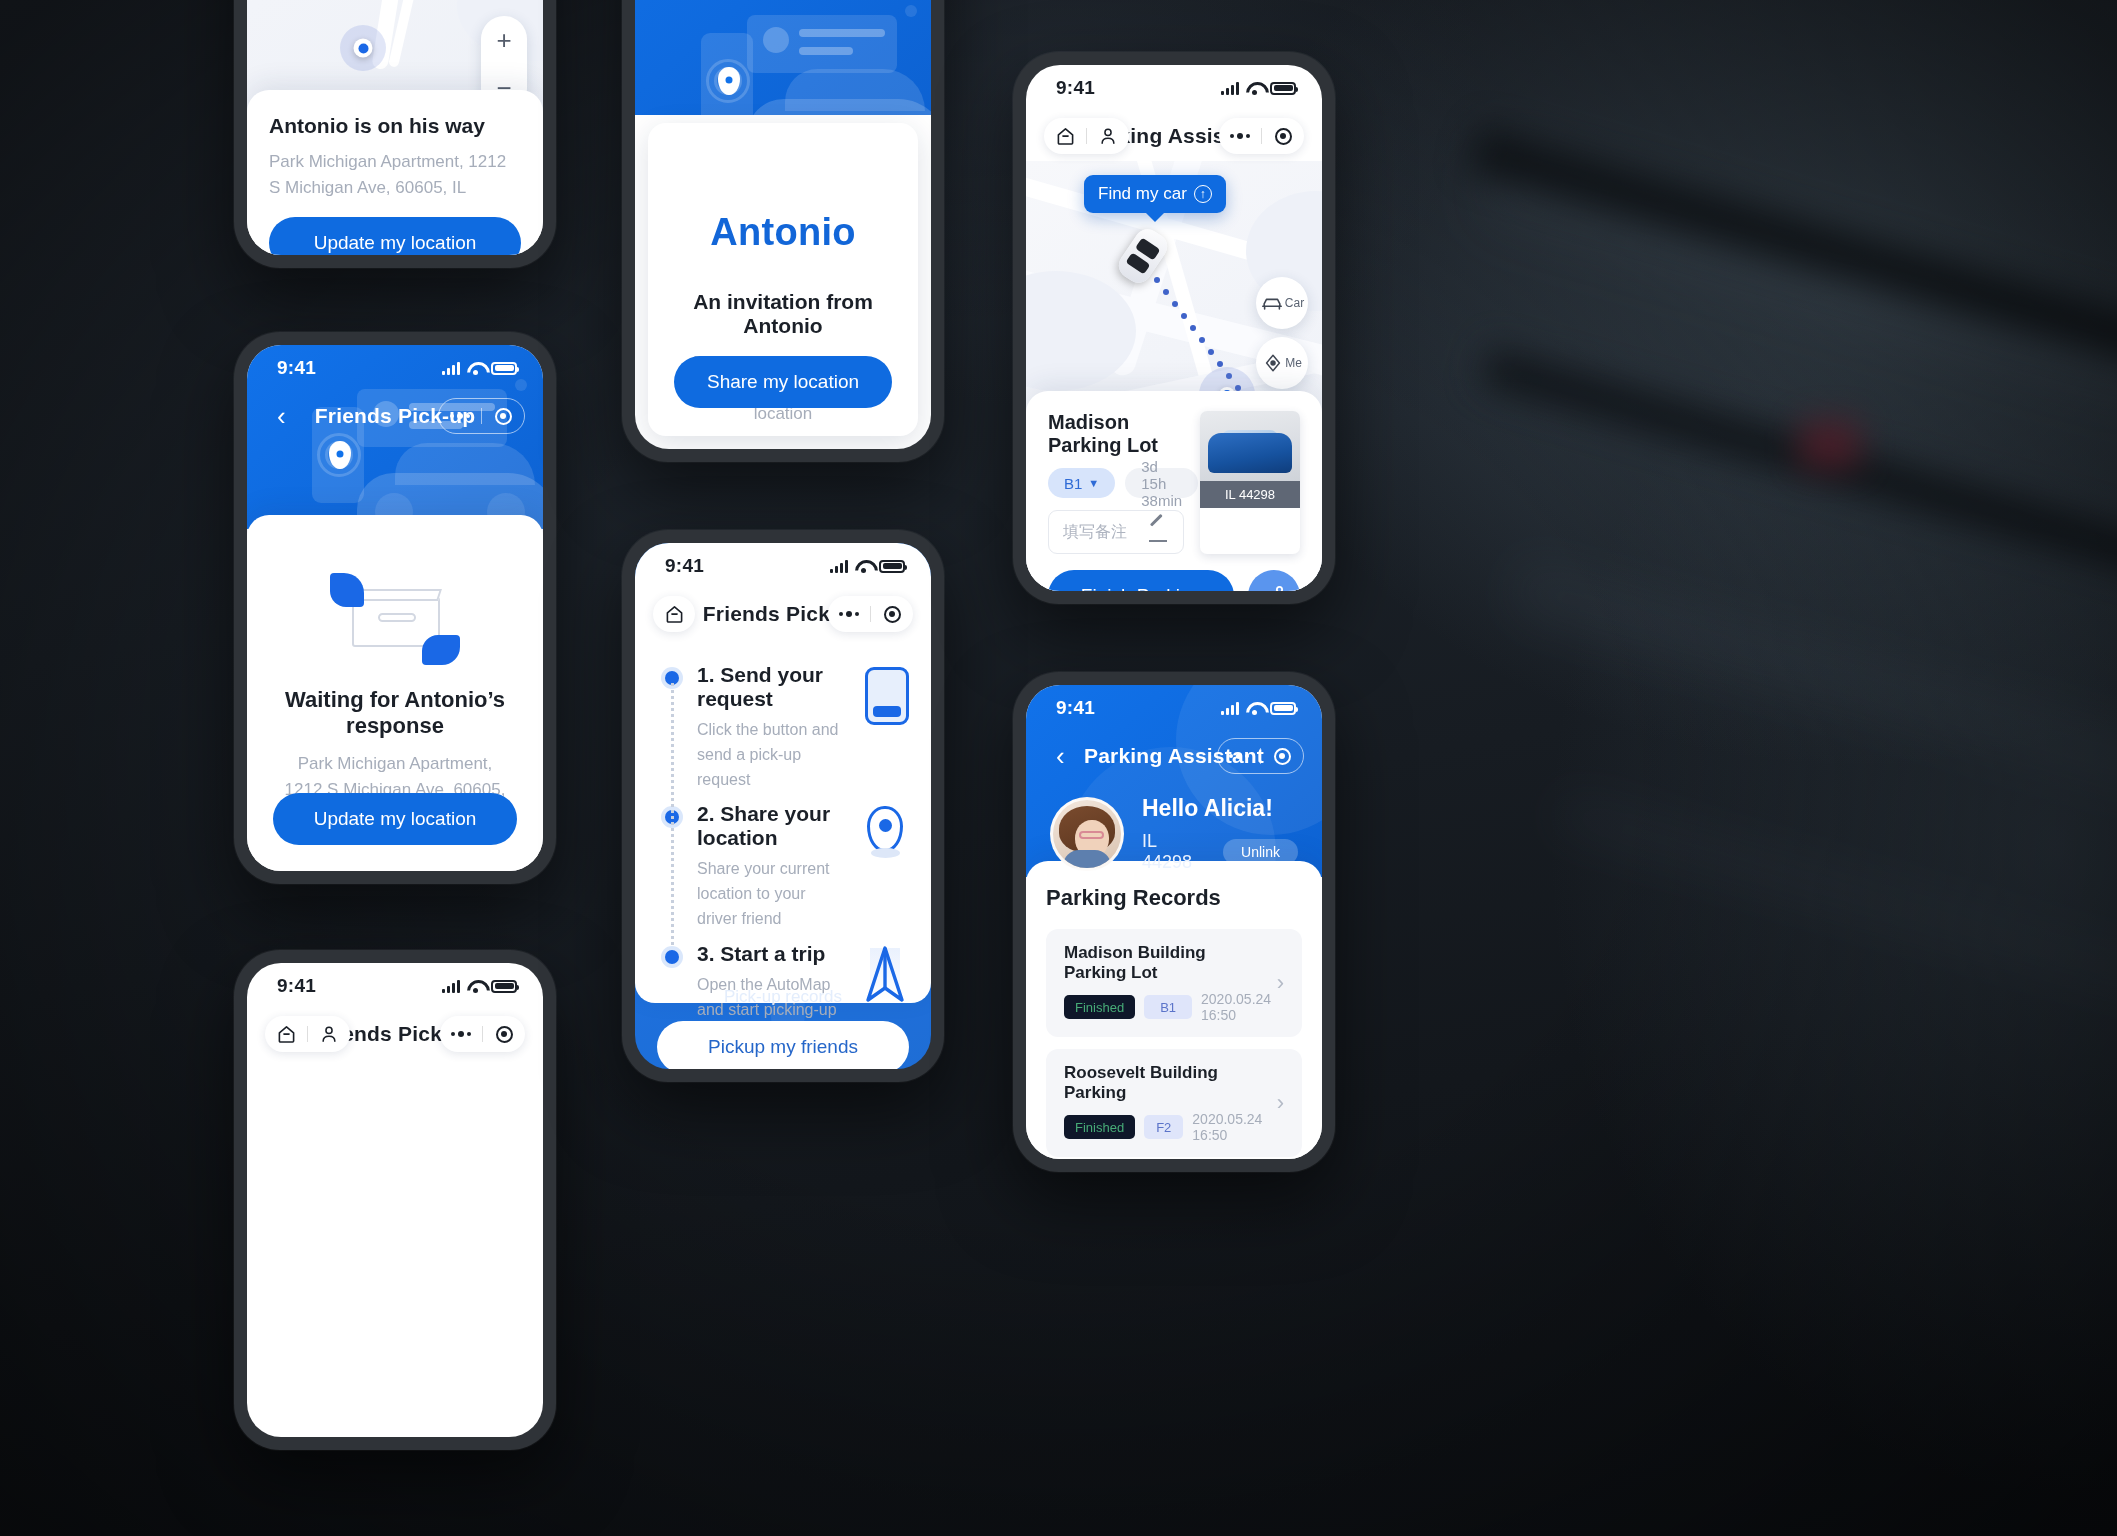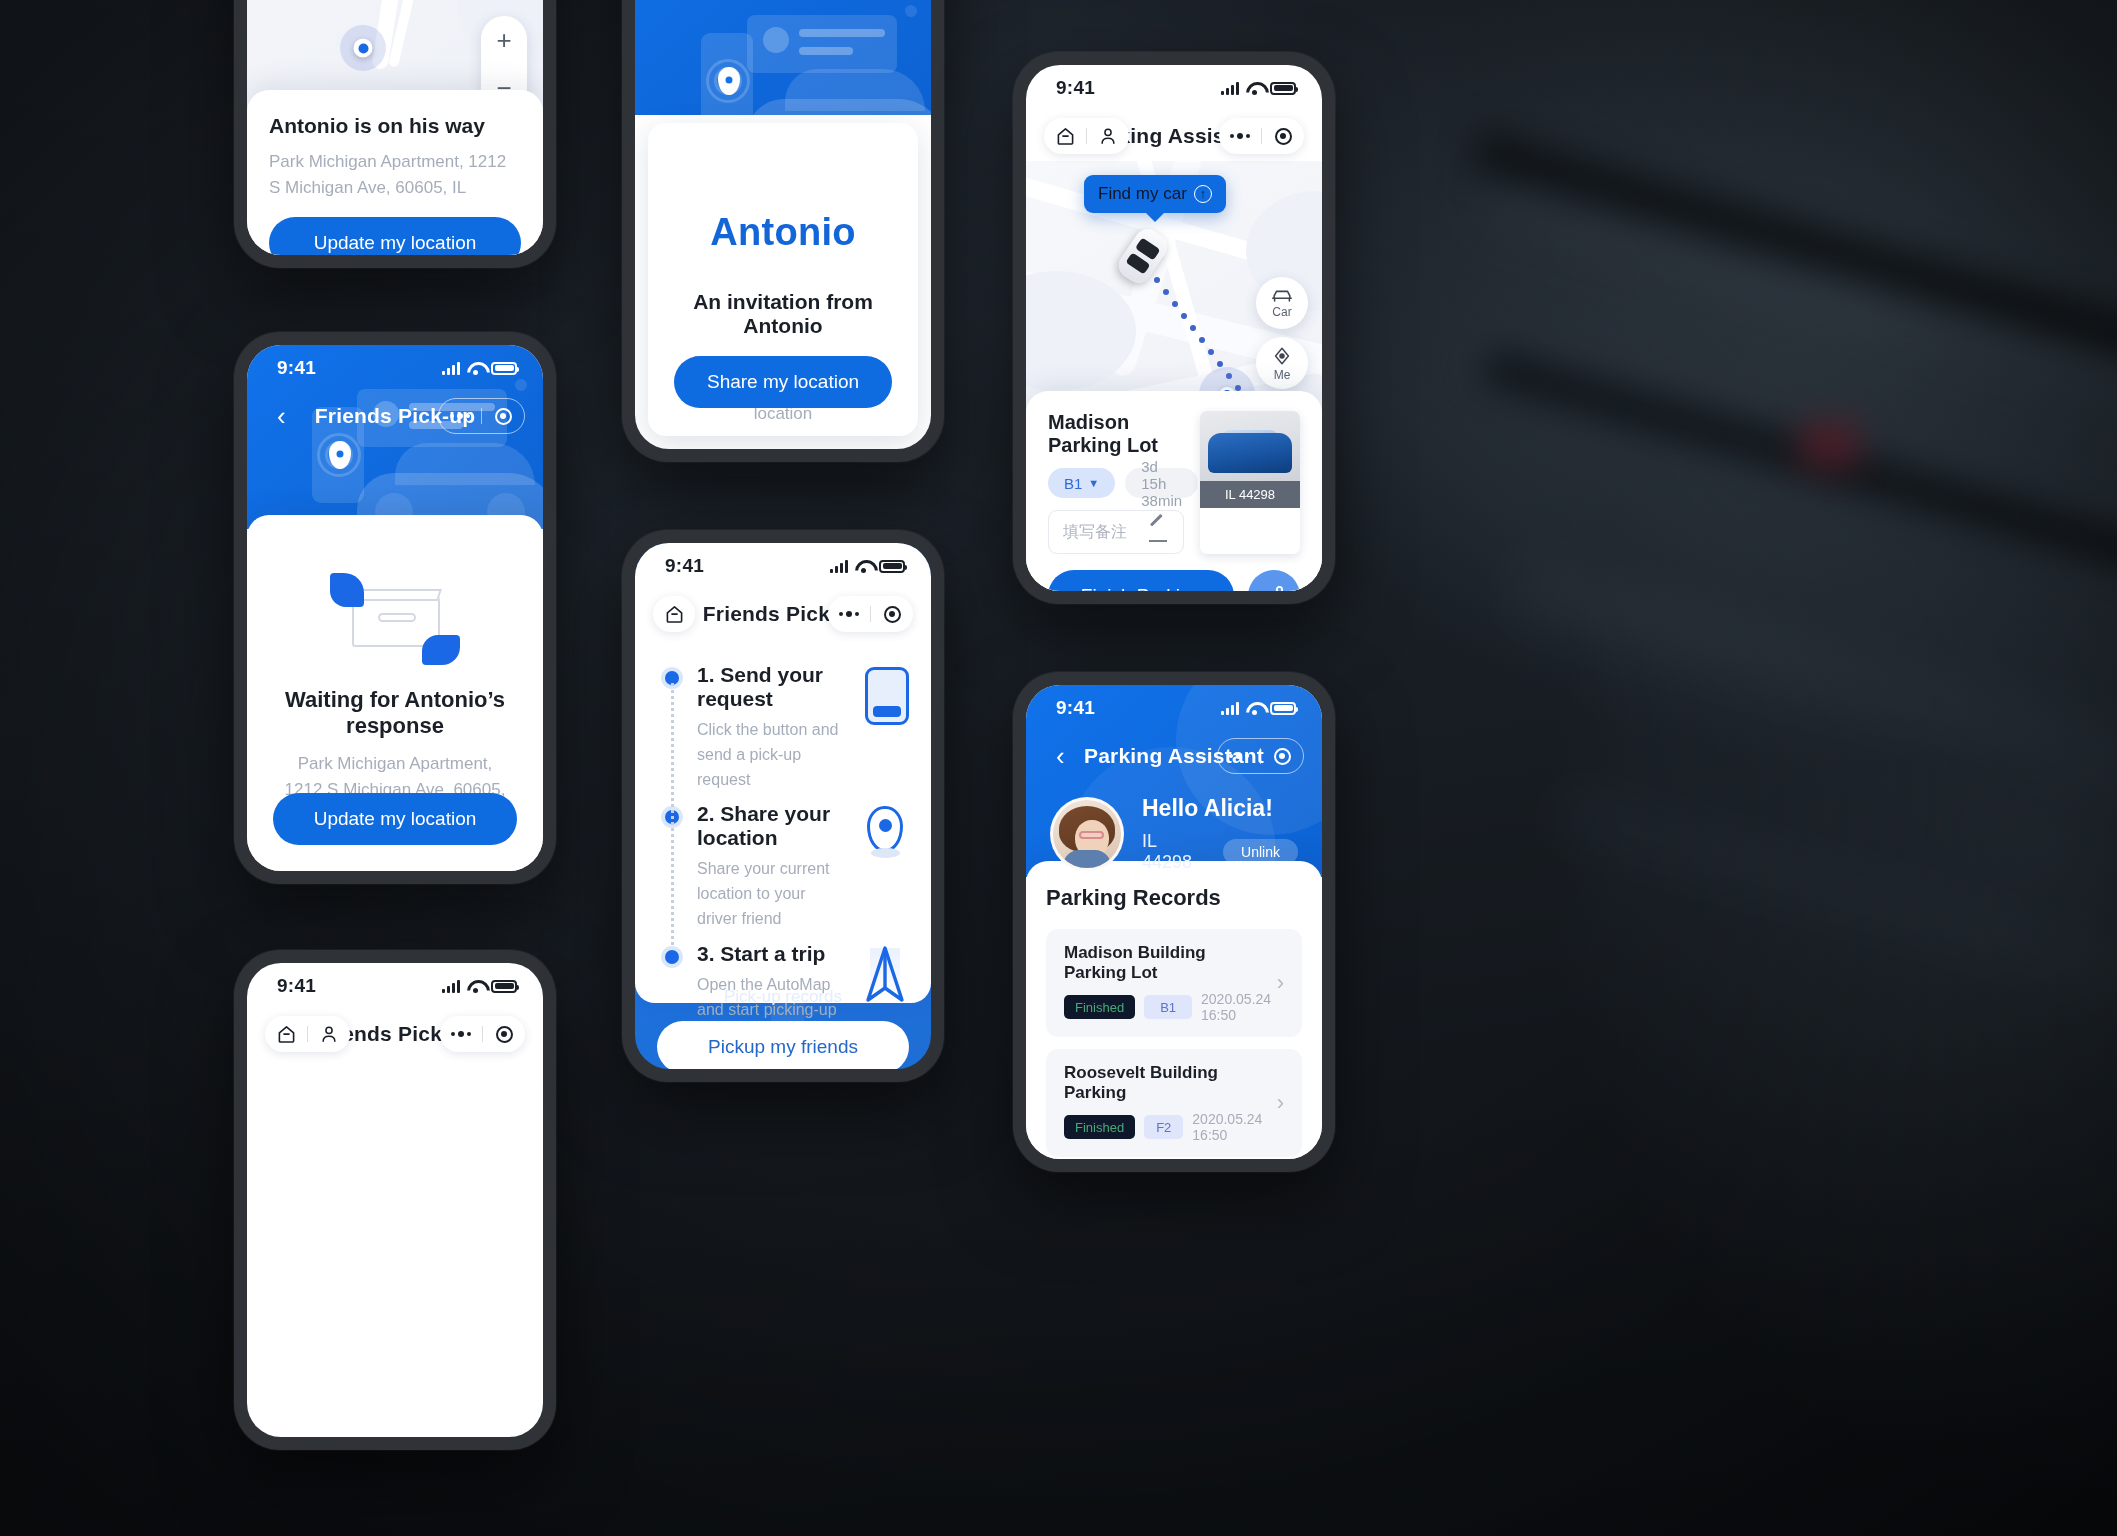--- a/index.html
+++ b/index.html
@@ -126,21 +126,21 @@
   .greenblob{position:absolute;border-radius:50%;background:#dff0e4;opacity:.8;}
 
   .me-dot-wrap { position:absolute; }
   .me-halo { width:46px;height:46px;border-radius:50%;background:rgba(120,140,220,0.22);}
   .me-core { position:absolute;left:50%;top:50%;transform:translate(-50%,-50%);
     width:19px;height:19px;border-radius:50%;background:#fff;
     box-shadow:0 2px 6px rgba(0,0,0,0.22); display:flex;align-items:center;justify-content:center;}
   .me-core::after{content:'';width:10px;height:10px;border-radius:50%;background:#1a68e6;}
 
   .bubble {
-    position:absolute; background:#0f6be0; color:#0f172a;
+    position:absolute; background:#0f6be0; color:#ffffff;
     border-radius:9px; padding:9px 14px; font-size:17px;
     display:flex; align-items:center; gap:7px; white-space:nowrap;
     box-shadow:0 5px 16px rgba(12,80,180,0.33);
   }
   .bubble::after{
     content:''; position:absolute; left:50%; bottom:-9px; transform:translateX(-50%);
     width:0;height:0;border-left:10px solid transparent;border-right:10px solid transparent;
     border-top:10px solid #0f6be0;
   }
   .bubble .arrowbtn{
@@ -156,21 +156,21 @@
   }
   .car-marker .win1{position:absolute;left:6px;top:12px;width:22px;height:13px;background:#20242b;border-radius:4px;}
   .car-marker .win2{position:absolute;left:6px;top:30px;width:22px;height:12px;background:#20242b;border-radius:4px;}
 
   .dotline { position:absolute; }
   .dotline i { position:absolute;width:6px;height:6px;border-radius:50%;background:#3f63c9; }
 
   .mapfab {
     position:absolute; width:52px;height:52px;border-radius:50%;
     background:#fff; box-shadow:0 4px 14px rgba(40,60,100,0.16);
-    display:flex;flex-direction:column;align-items:center;justify-content:center;gap:1px;
+    display:flex;flex-direction:row;align-items:center;justify-content:center;gap:1px;
   }
   .mapfab span { font-size:12px; color:#5a6372; }
   .zoomctl{
     position:absolute; width:46px; border-radius:23px; background:#fff;
     box-shadow:0 4px 14px rgba(40,60,100,0.16);
     display:flex;flex-direction:column;align-items:center;
   }
   .zoomctl div{height:48px;display:flex;align-items:center;justify-content:center;
     font-size:26px;color:#555d6b;font-weight:300;width:100%;}
 

